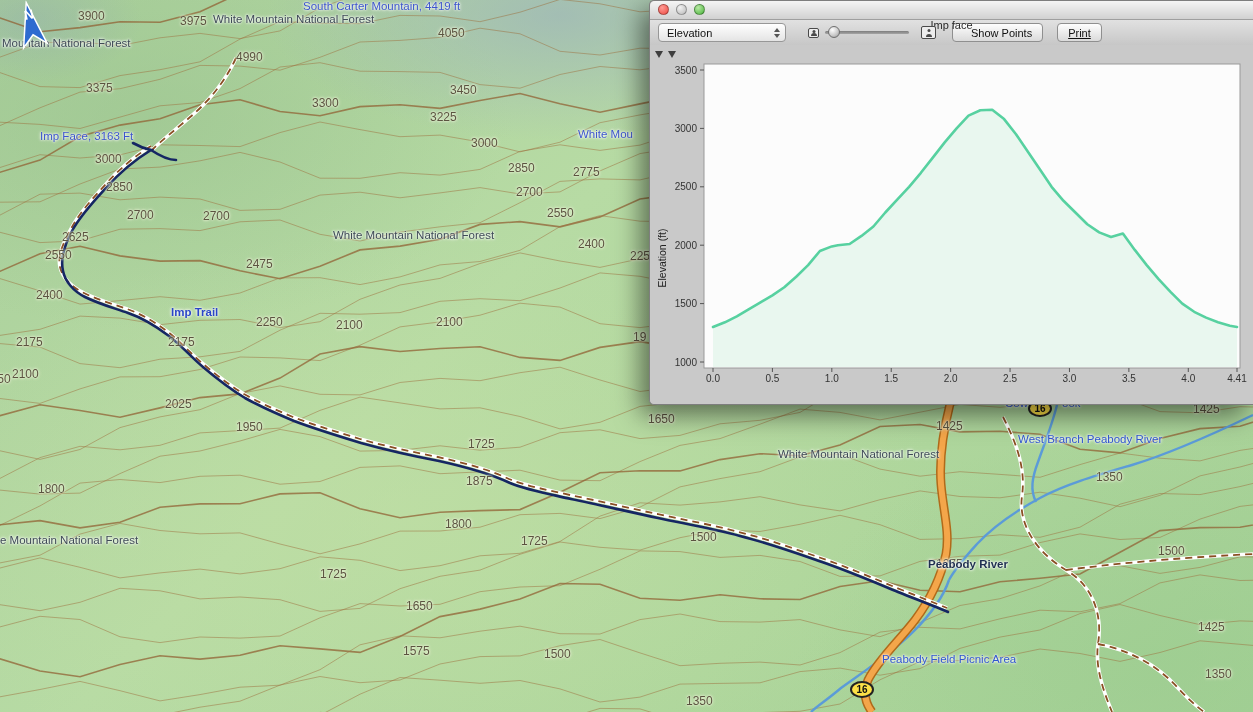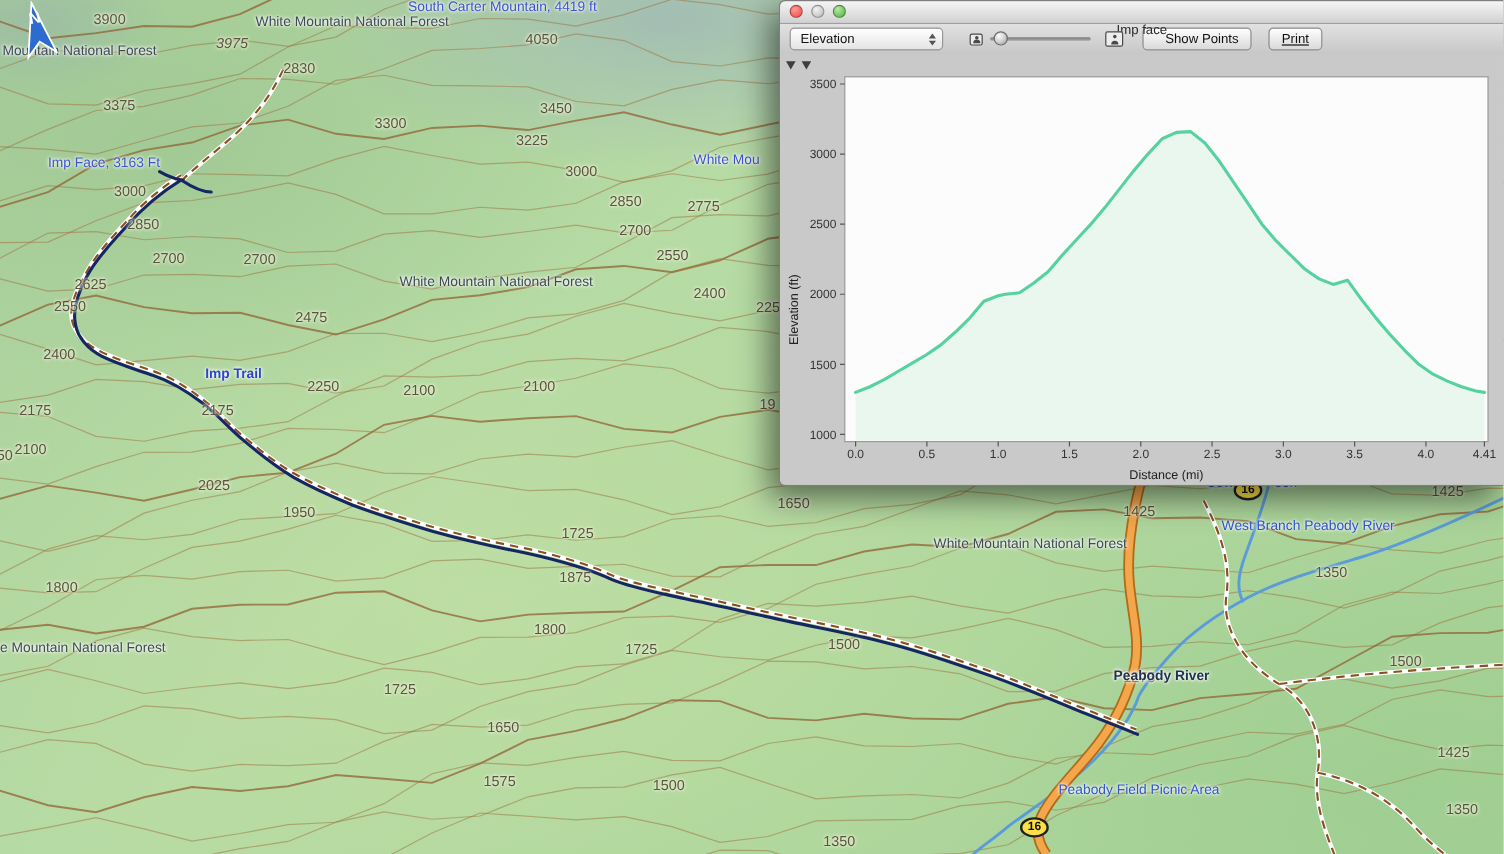--- a/index.html
+++ b/index.html
@@ -145,22 +145,22 @@
       <path stroke="#8a4f23" stroke-width="1.8" stroke-dasharray="7 5" d="M 1098,644 C 1130,650 1158,666 1178,688 C 1186,697 1196,706 1204,712"></path>
     </g>
     <g fill="none" stroke="#152663" stroke-width="2.6" stroke-linecap="round">
       <path d="M 133,143 C 140,147 146,149 151,150 C 138,158 120,172 106,188 C 94,201 80,216 72,231 C 65,244 60,258 63,271 C 65,281 73,291 85,297 C 99,304 114,308 128,313 C 143,318 157,327 169,336 C 181,345 191,357 203,367 C 216,378 230,389 245,398 C 261,407 277,414 294,421 C 315,429 338,436 361,443 C 386,450 413,456 439,461 C 466,467 491,474 510,483 C 527,490 549,494 571,499 C 600,505 630,512 658,518 C 686,524 714,529 740,536 C 768,543 796,553 822,562 C 848,571 874,582 898,592 C 918,600 936,607 948,612"></path>
       <path d="M 151,150 C 160,156 168,160 176,160"></path>
     </g>
   </svg>
 
   <div id="map-labels">
       <div class="clabel" style="left: 78px; top: 9px;">3900</div>
-      <div class="clabel" style="left: 180px; top: 29px; font-style: italic;">3975</div>
-      <div class="clabel" style="left: 236px; top: 50px;">2830</div>
+      <div class="clabel" style="left: 180px; top: 14px;">3975</div>
+      <div class="clabel" style="left: 236px; top: 50px;">4990</div>
       <div class="clabel" style="left: 438px; top: 26px;">4050</div>
       <div class="clabel" style="left: 86px; top: 81px;">3375</div>
       <div class="clabel" style="left: 312px; top: 96px;">3300</div>
       <div class="clabel" style="left: 450px; top: 83px;">3450</div>
       <div class="clabel" style="left: 430px; top: 110px;">3225</div>
       <div class="clabel" style="left: 471px; top: 136px;">3000</div>
       <div class="clabel" style="left: 95px; top: 152px;">3000</div>
       <div class="clabel" style="left: 106px; top: 180px;">2850</div>
       <div class="clabel" style="left: 508px; top: 161px;">2850</div>
       <div class="clabel" style="left: 573px; top: 165px;">2775</div>
@@ -196,21 +196,21 @@
       <div class="clabel" style="left: 544px; top: 647px;">1500</div>
       <div class="clabel" style="left: 690px; top: 530px;">1500</div>
       <div class="clabel" style="left: 936px; top: 419px;">1425</div>
       <div class="clabel" style="left: 1193px; top: 402px;">1425</div>
       <div class="clabel" style="left: 1096px; top: 470px;">1350</div>
       <div class="clabel" style="left: 1158px; top: 544px;">1500</div>
       <div class="clabel" style="left: 1198px; top: 620px;">1425</div>
       <div class="clabel" style="left: 1205px; top: 667px;">1350</div>
       <div class="clabel" style="left: 686px; top: 694px;">1350</div>
       <div class="clabel" style="left: 936px; top: 557px;">1275</div>
-      <div class="plabel peak" style="left: 303px; top: 0px; margin-left: 37px;">South Carter Mountain, 4419 ft</div>
+      <div class="plabel peak" style="left: 303px; top: 0px;">South Carter Mountain, 4419 ft</div>
       <div class="plabel forest" style="left: 213px; top: 13px;">White Mountain National Forest</div>
       <div class="plabel forest" style="left: 2px; top: 37px;">Mountain National Forest</div>
       <div class="plabel peak" style="left: 40px; top: 130px;">Imp Face, 3163 Ft</div>
       <div class="plabel trail" style="left: 123px; top: 306px;">Imp Trail</div>
       <div class="plabel peak" style="left: 578px; top: 128px;">White Mou</div>
       <div class="plabel forest" style="left: 333px; top: 229px;">White Mountain National Forest</div>
       <div class="plabel forest" style="left: 778px; top: 448px;">White Mountain National Forest</div>
       <div class="plabel forest" style="left: 0px; top: 534px;">e Mountain National Forest</div>
       <div class="plabel water" style="left: 1018px; top: 433px;">West Branch Peabody River</div>
       <div class="plabel dark" style="left: 928px; top: 558px;">Peabody River</div>
@@ -298,16 +298,15 @@
           <line x1="419.4625850340136" y1="323" x2="419.4625850340136" y2="327" stroke="#555"></line>
           <text x="419.4625850340136" y="337" text-anchor="middle" class="tick">3.0</text>
           <line x1="478.87301587301585" y1="323" x2="478.87301587301585" y2="327" stroke="#555"></line>
           <text x="478.87301587301585" y="337" text-anchor="middle" class="tick">3.5</text>
           <line x1="538.2834467120181" y1="323" x2="538.2834467120181" y2="327" stroke="#555"></line>
           <text x="538.2834467120181" y="337" text-anchor="middle" class="tick">4.0</text>
           <line x1="587" y1="323" x2="587" y2="327" stroke="#555"></line>
           <text x="587" y="337" text-anchor="middle" class="tick">4.41</text>
         </svg>
       <div id="ylab">Elevation (ft)</div>
-      <div id="xlab">Distance  (mi)</div>
     </div>
   </div>
 </div>
 
 </body></html>

